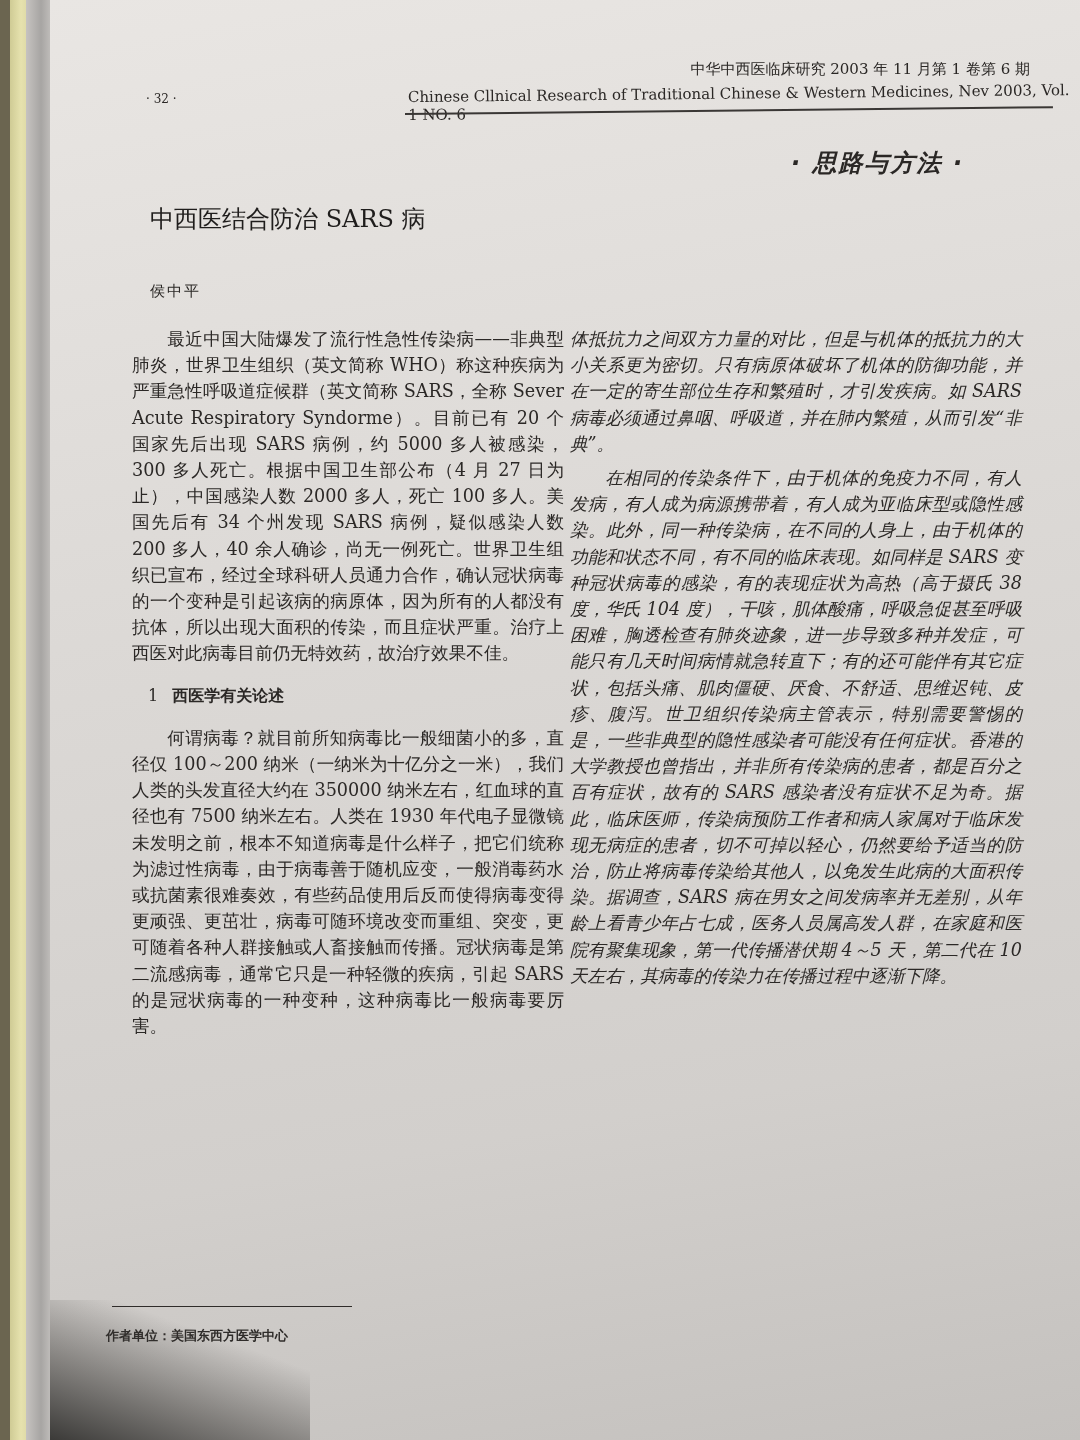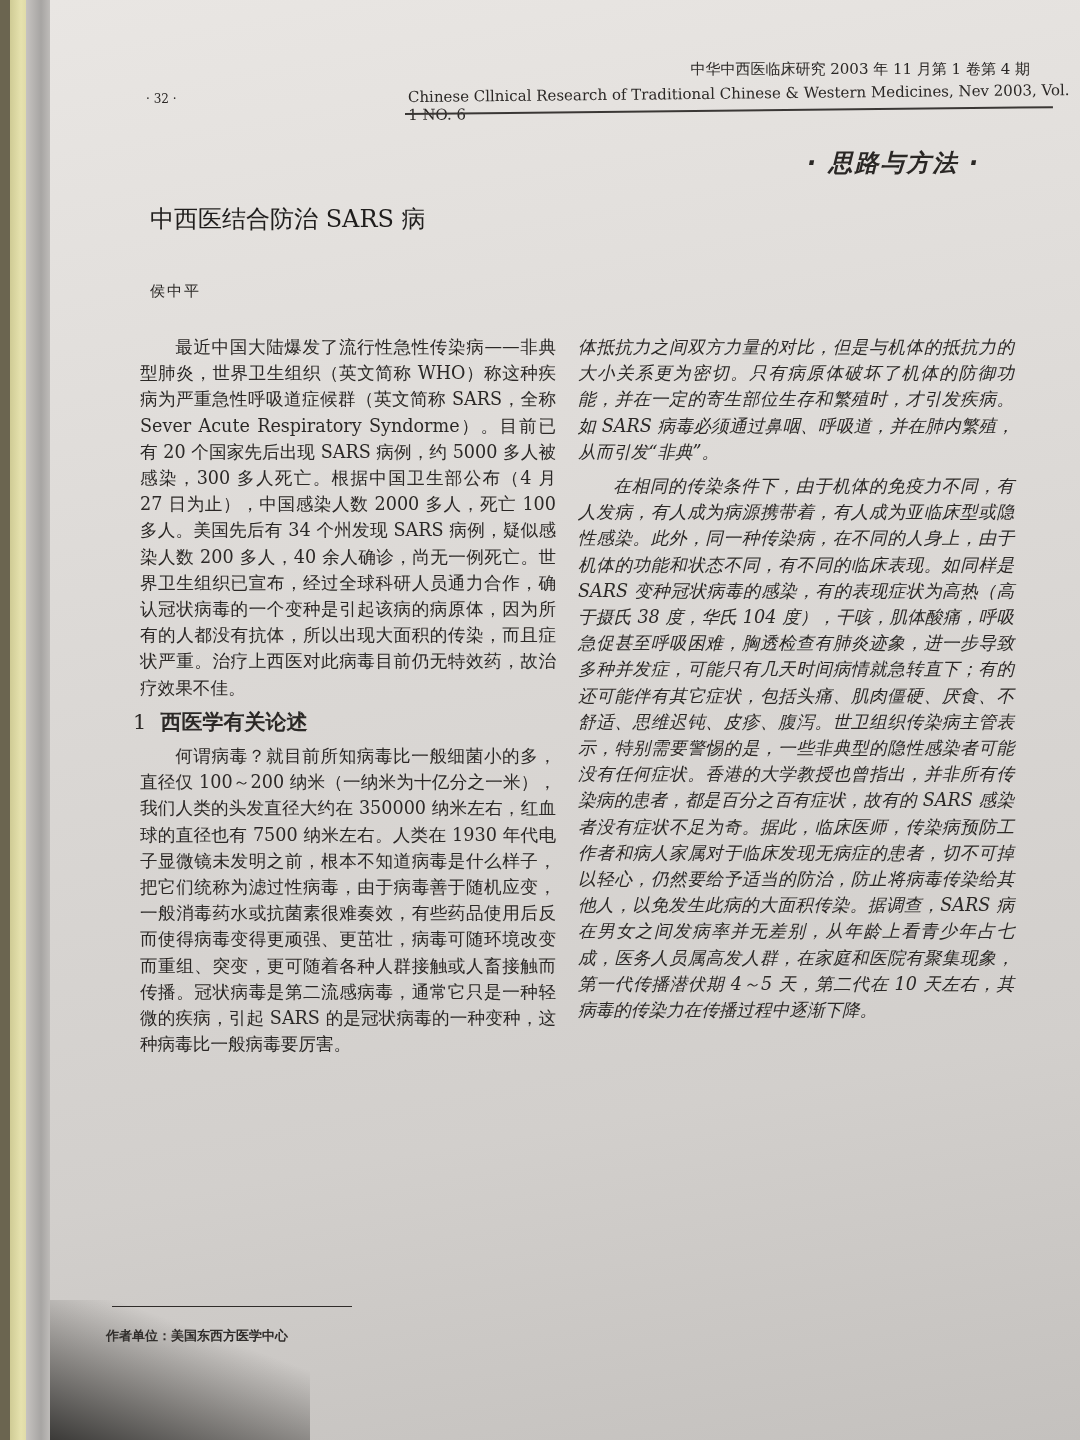--- a/index.html
+++ b/index.html
@@ -33,63 +33,63 @@
   }
   .journal-en {
     position: absolute; left: 358px; top: 88px; font-size: 15px; color: #2a2725;
     transform: rotate(-0.6deg); transform-origin: left center;
   }
   .header-rule {
     position: absolute; left: 355px; top: 113px; width: 648px; height: 2px;
     background: #3a3735; transform: rotate(-0.6deg); transform-origin: left center;
   }
   .section-tag {
-    position: absolute; right: 100px; top: 147px; font-size: 24px; font-weight: bold;
+    position: absolute; right: 116px; top: 147px; font-size: 24px; font-weight: bold;
     font-style: italic; letter-spacing: 2px; color: #2a2725;
     font-family: "DejaVu Sans", sans-serif;
     margin-left: 16px;
   }
   .title {
     position: absolute; left: 100px; top: 203px; font-size: 24px; color: #1f1d1c;
     font-family: "DejaVu Sans", sans-serif;
   }
   .title .latin { font-family: "DejaVu Serif", serif; }
   .author {
     position: absolute; left: 100px; top: 282px; font-size: 15px; color: #2a2725;
     letter-spacing: 2px;
     text-align: center;
   }
   .col {
     position: absolute; font-size: 17.6px; line-height: 26.2px; color: #2b2826;
     text-align: justify;
   }
   .col-left { left: 82px; top: 326px; width: 432px; }
   .col-right { left: 520px; top: 326px; width: 452px; font-style: italic; }
-  .col p { margin: 8px; }
+  .col p { margin: 0; }
   .col p.indent { text-indent: 2em; }
   .col p.gap { margin-top: 8px; }
-  .col h3 { margin: 1px; font-size: 21px; font-weight: bold; line-height: 26.2px;
+  .col h3 { margin: 16px; font-size: 16px; font-weight: bold; line-height: 26.2px;
     font-family: "DejaVu Sans", sans-serif; }
   .col h3 .num { font-weight: normal; font-family: "DejaVu Serif", serif; margin-right: 14px; }
   .footnote-rule {
     position: absolute; left: 62px; top: 1306px; width: 240px; height: 1px; background: #2f2c2a;
   }
   .footnote {
     position: absolute; left: 56px; top: 1327px; font-size: 13px; font-weight: bold; color: #2f2c2a;
   }
 </style>
 </head>
 <body>
 
 <div class="edge-yellow"></div>
 <div class="edge-gray"></div>
 
 <div class="page">
   <div class="page-number">· 32 ·</div>
-  <div class="journal-cn">中华中西医临床研究 2003 年 11 月第 1 卷第 4 期</div>
+  <div class="journal-cn">中华中西医临床研究 2003 年 11 月第 1 卷第 6 期</div>
   <div class="journal-en">Chinese Cllnical Research of Traditional Chinese &amp; Western Medicines, Nev 2003, Vol. 1 NO. 6</div>
   <div class="header-rule"></div>
   <div class="section-tag">· 思路与方法 ·</div>
 
   <div class="title">
     <span>中西医结合防治</span><span class="latin"> SARS </span><span>病</span>
   </div>
   <div class="author">侯中平</div>
 
   <div class="col col-left">

